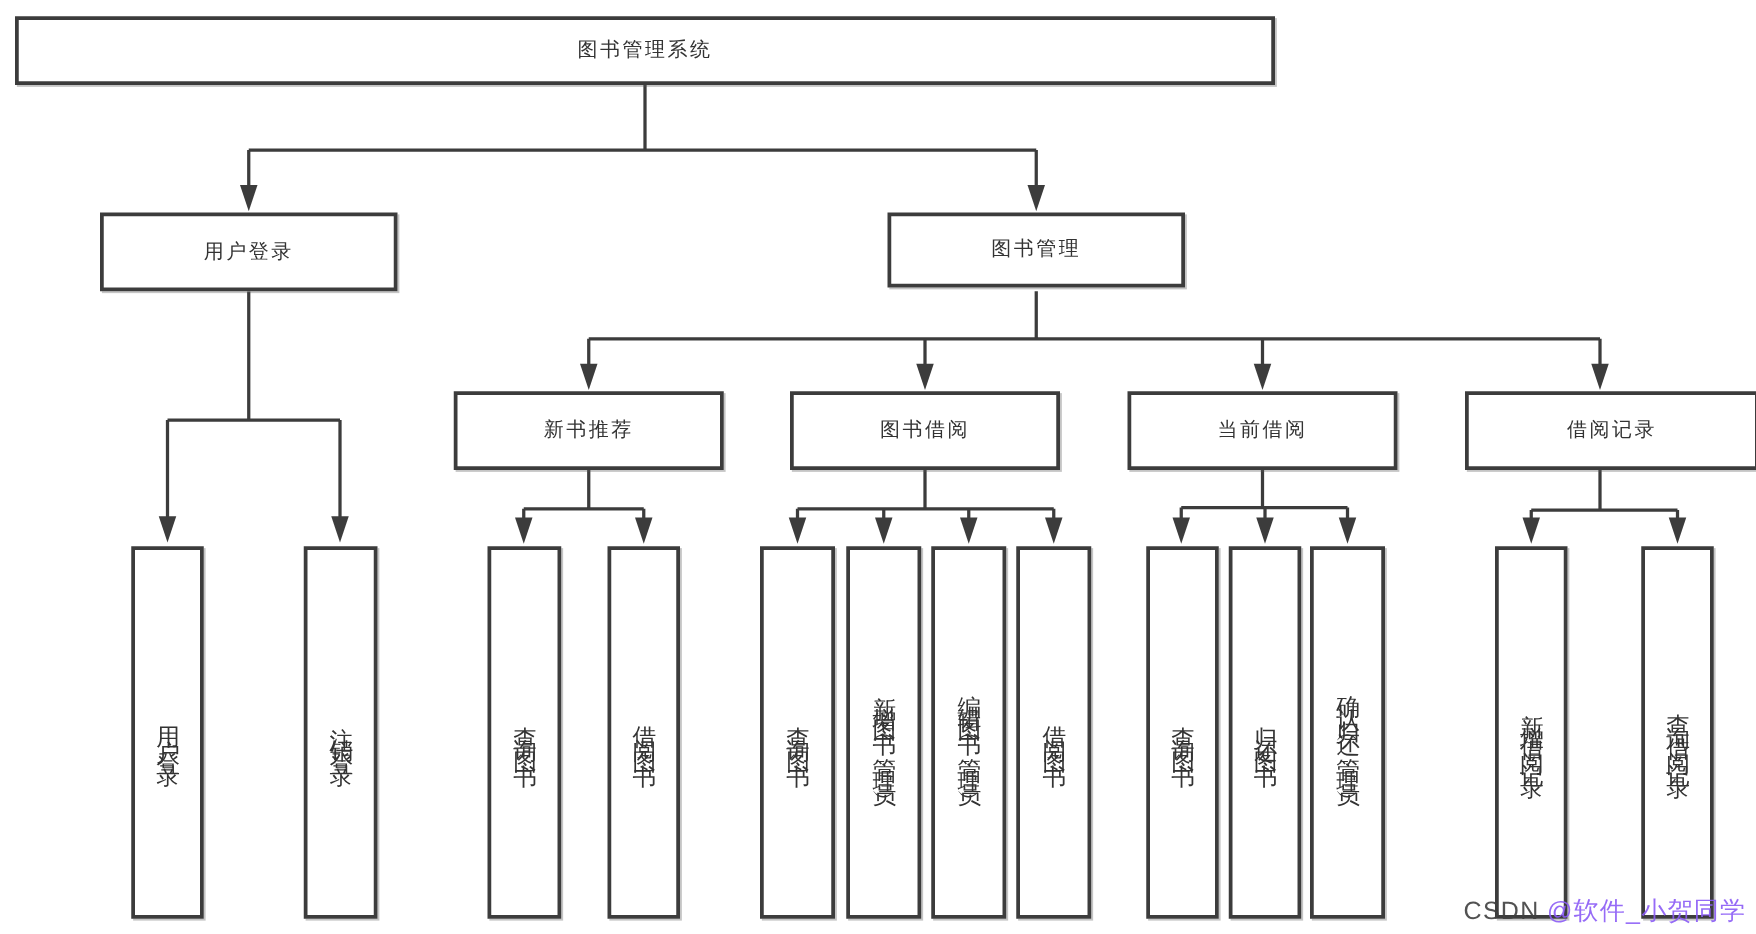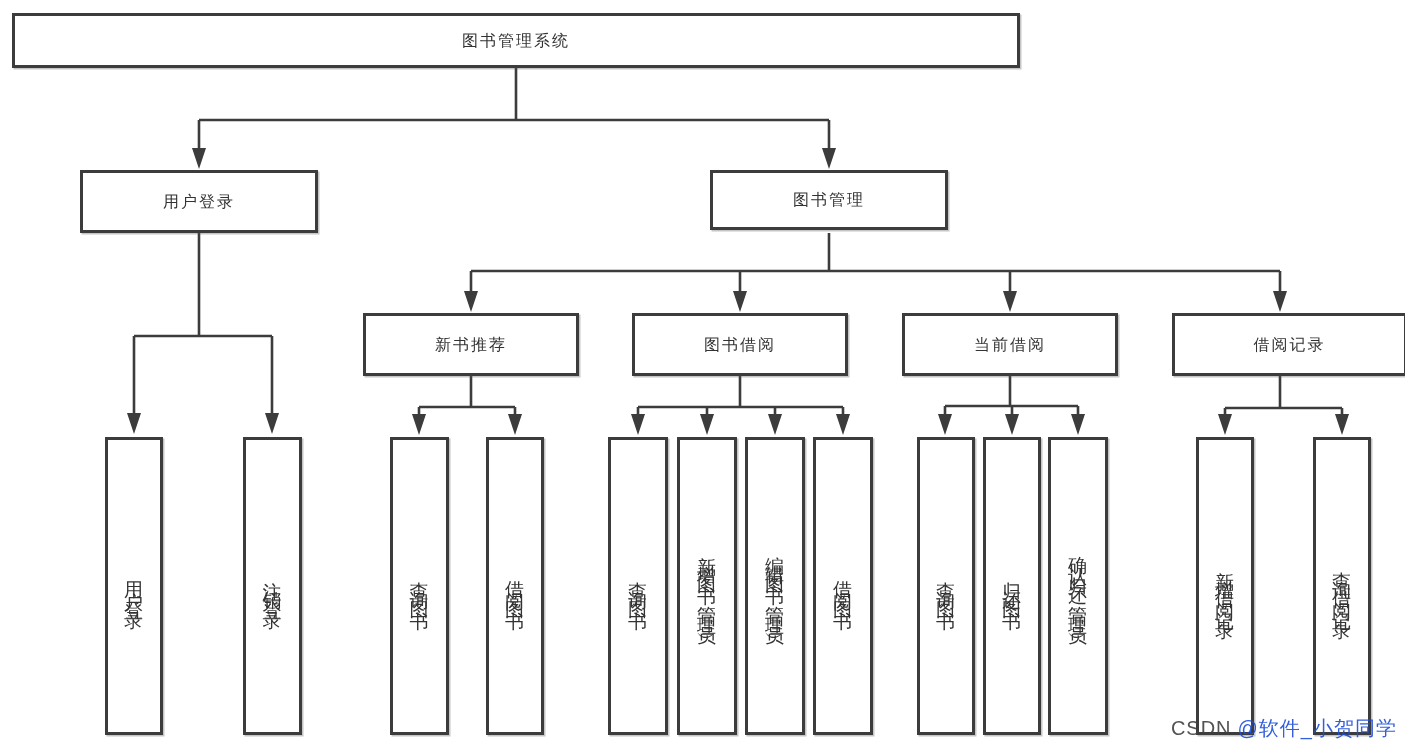--- a/index.html
+++ b/index.html
@@ -46,21 +46,21 @@
     right: 8px;
     bottom: 5px;
     font-size: 20px;
     letter-spacing: 1px;
     white-space: nowrap;
     opacity: 0.9;
     pointer-events: none;
     z-index: 5;
   }
   .watermark .wm-gray { color: #404040; margin-right: 6px; }
-  .watermark .wm-accent { color: #1d4ed8; }
+  .watermark .wm-accent { color: #8b5cf6; }
 </style>
 </head>
 <body>
 
 <div class="stage">
 
   <svg class="connectors" viewBox="0 0 1405 747" xmlns="http://www.w3.org/2000/svg">
     <g stroke="#3c3c3c" stroke-width="2.6" fill="none">
 
       <path d="M516,68 V120 M199,120 H829 M199,120 V149 M829,120 V149"></path>

